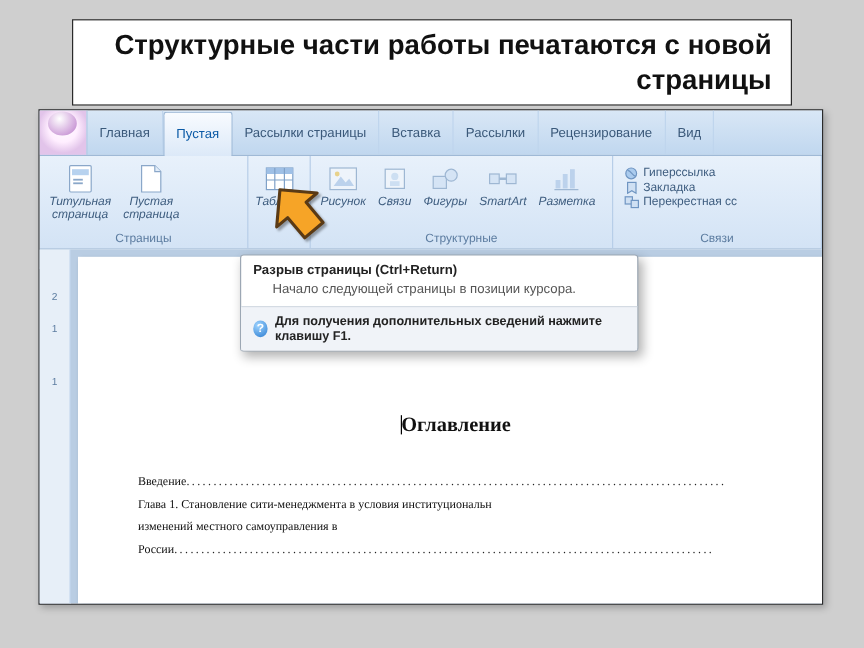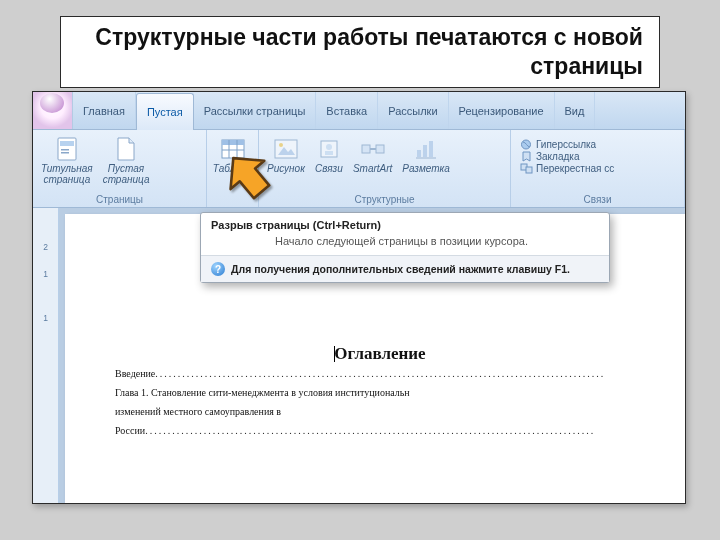--- a/index.html
+++ b/index.html
@@ -32,28 +32,28 @@
   .active-tool { background: linear-gradient(#fff2c8,#ffd977); border: 1px solid #e7b948; }
 
   
   .ruler-row { height: 16px; background: #e7eff8; border-bottom: 1px solid #b7cee8; display: flex; align-items: center; font-size: 8.5px; color: #5c7ca0; letter-spacing: 1.2px; padding-left: 34px; position: relative; white-space: nowrap; overflow: hidden; }
   .ruler-btn { position: absolute; left: 2px; top: 1px; width: 14px; height: 14px; border: 1px solid #9fb9d6; background: #f0f6fd; font-size: 8px; display: flex; align-items: center; justify-content: center; color: #456; }
 
   
   .docwrap { position: absolute; top: 116px; left: 0; right: 0; bottom: 0; background: #b9cde3; display: flex; }
   .vruler { width: 26px; background: #e7eff8; border-right: 1px solid #b7cee8; display: flex; flex-direction: column; align-items: center; font-size: 8.5px; color: #5c7ca0; padding-top: 34px; gap: 17px; }
   .page { flex: 1; background: #fff; margin: 6px 0 0 6px; box-shadow: 2px 2px 4px rgba(0,0,0,.2); padding: 130px 40px 0 50px; font-family: "Times New Roman", serif; color: #111; position: relative; }
-  .doc-title { text-align: center; font-weight: bold; font-size: 17px; }
+  .doc-title { text-align: center; font-weight: bold; font-size: 17px; margin-bottom: 28px; }
   .doc-line { font-size: 10px; line-height: 1.9; }
   .dots::after { content: "...................................................................................................."; letter-spacing: 2px; color: #222; }
 
   
-  .tooltip { position: absolute; top: 120px; left: 167px; width: 410px; background: #fff; border: 1px solid #9ca7b4; border-radius: 3px; box-shadow: 3px 4px 9px rgba(0,0,0,.3); font-size: 11px; z-index: 30; }
+  .tooltip { position: absolute; top: 120px; left: 167px; width: 332px; background: #fff; border: 1px solid #9ca7b4; border-radius: 3px; box-shadow: 3px 4px 9px rgba(0,0,0,.3); font-size: 11px; z-index: 30; }
   .tt-title { font-weight: bold; padding: 6px 10px 4px; color: #222; }
-  .tt-body { padding: 0 26px 8px; color: #555; margin-left: 48px; }
+  .tt-body { padding: 0 26px 8px; color: #555; }
   .tt-help { border-top: 1px solid #d4dbe3; padding: 6px 10px; background: #f0f3f8; display: flex; align-items: center; gap: 6px; color: #222; font-weight: bold; font-size: 10.5px; }
   .tt-help .qcirc { width: 14px; height: 14px; border-radius: 50%; background: radial-gradient(circle at 35% 30%,#9fd4ff,#2a7bd0); color: #fff; font-size: 10px; display: flex; align-items: center; justify-content: center; font-weight: bold; }
 
   
   .arrow { position: absolute; top: 148px; left: 220px; z-index: 40; filter: drop-shadow(2px 2px 1px rgba(0,0,0,.35)); }
   .arrow svg { display: block; }
 
   .cursor-caret { display:inline-block; width:0; border-left:1.3px solid #000; height:16px; vertical-align:-3px; margin-right:-1px; }
 
   
@@ -149,20 +149,29 @@
                   <rect x="3" y="3" width="16" height="16" fill="#eef4fb" stroke="#9eb7d3"></rect>
                   <circle cx="11" cy="9" r="3" fill="#cddff2"></circle>
                   <rect x="7" y="13" width="8" height="4" fill="#cddff2"></rect>
                 </svg>
               </div>
             <div class="tlabel">Связи</div>
           </div>
           <div class="tool">
             <div class="ticon">
                 <svg width="26" height="22" viewBox="0 0 26 22">
+                  <rect x="3" y="9" width="11" height="10" fill="#d5e4f5" stroke="#9eb7d3"></rect>
+                  <circle cx="18" cy="8" r="5" fill="#d5e4f5" stroke="#9eb7d3"></circle>
+                </svg>
+              </div>
+            <div class="tlabel">Фигуры</div>
+          </div>
+          <div class="tool">
+            <div class="ticon">
+                <svg width="26" height="22" viewBox="0 0 26 22">
                   <rect x="2" y="7" width="8" height="8" fill="#d5e4f5" stroke="#9eb7d3"></rect>
                   <rect x="16" y="7" width="8" height="8" fill="#d5e4f5" stroke="#9eb7d3"></rect>
                   <line x1="10" y1="11" x2="16" y2="11" stroke="#9eb7d3" stroke-width="2"></line>
                 </svg>
               </div>
             <div class="tlabel">SmartArt</div>
           </div>
           <div class="tool">
             <div class="ticon">
                 <svg width="26" height="22" viewBox="0 0 26 22">

